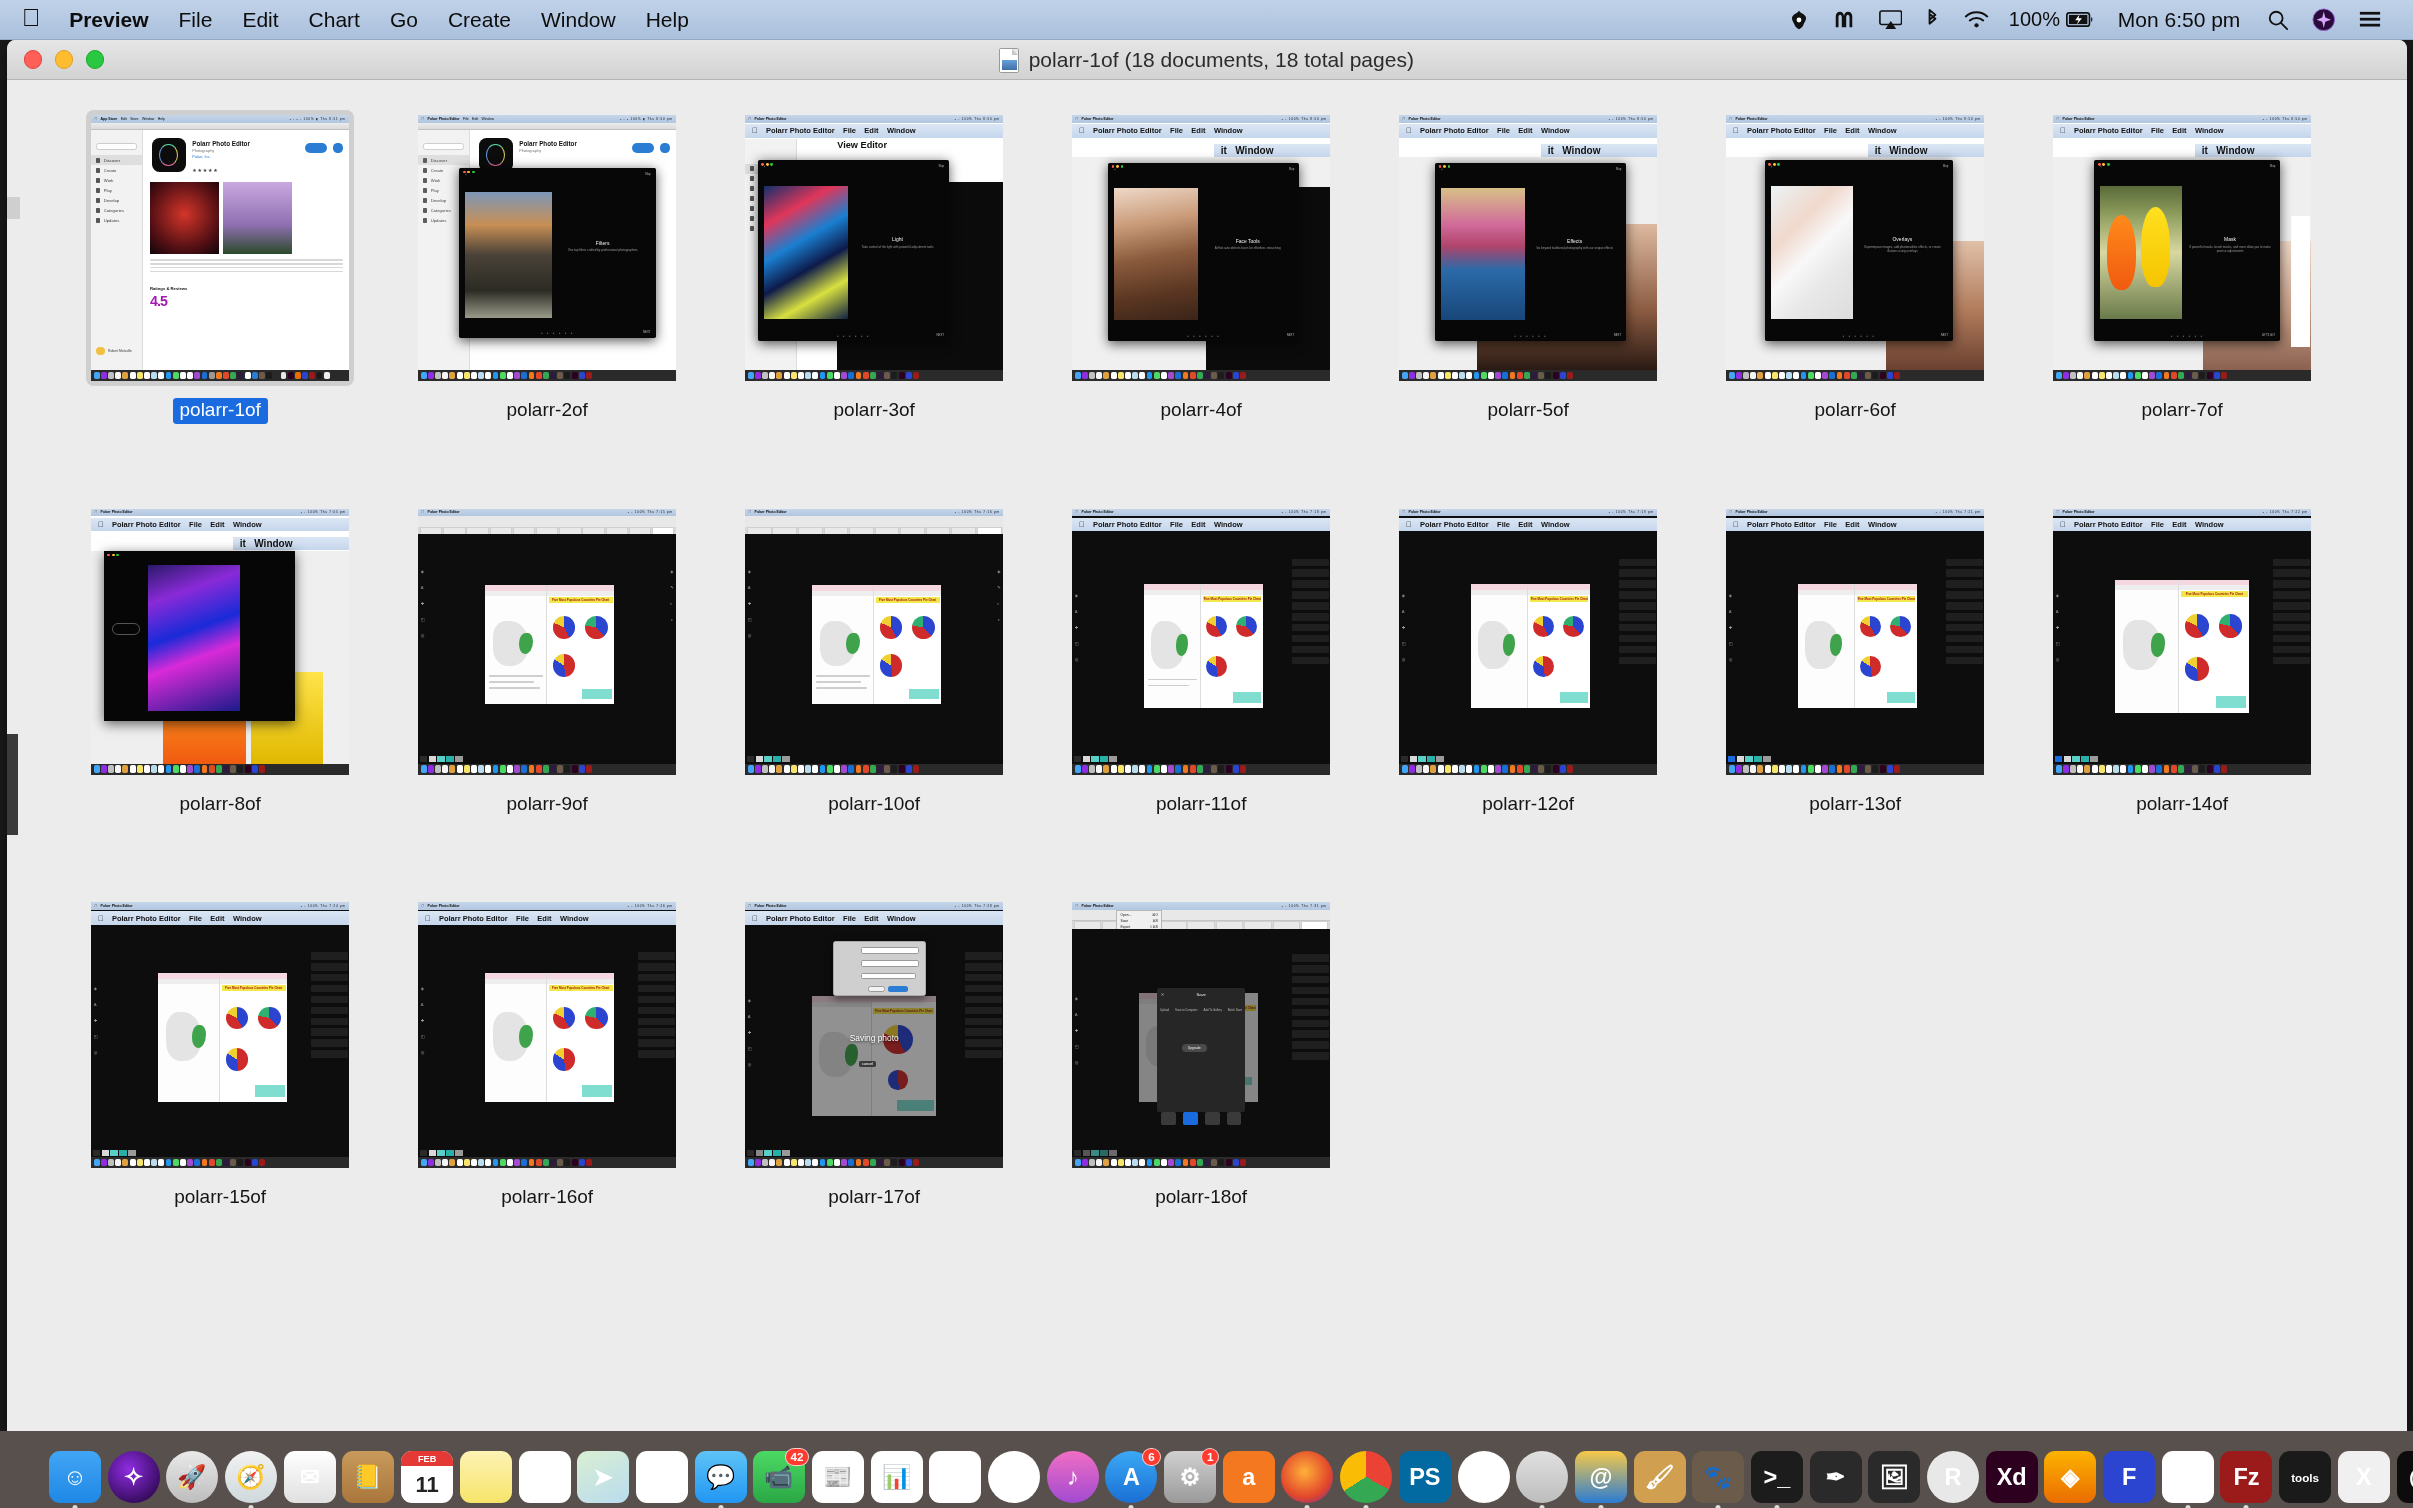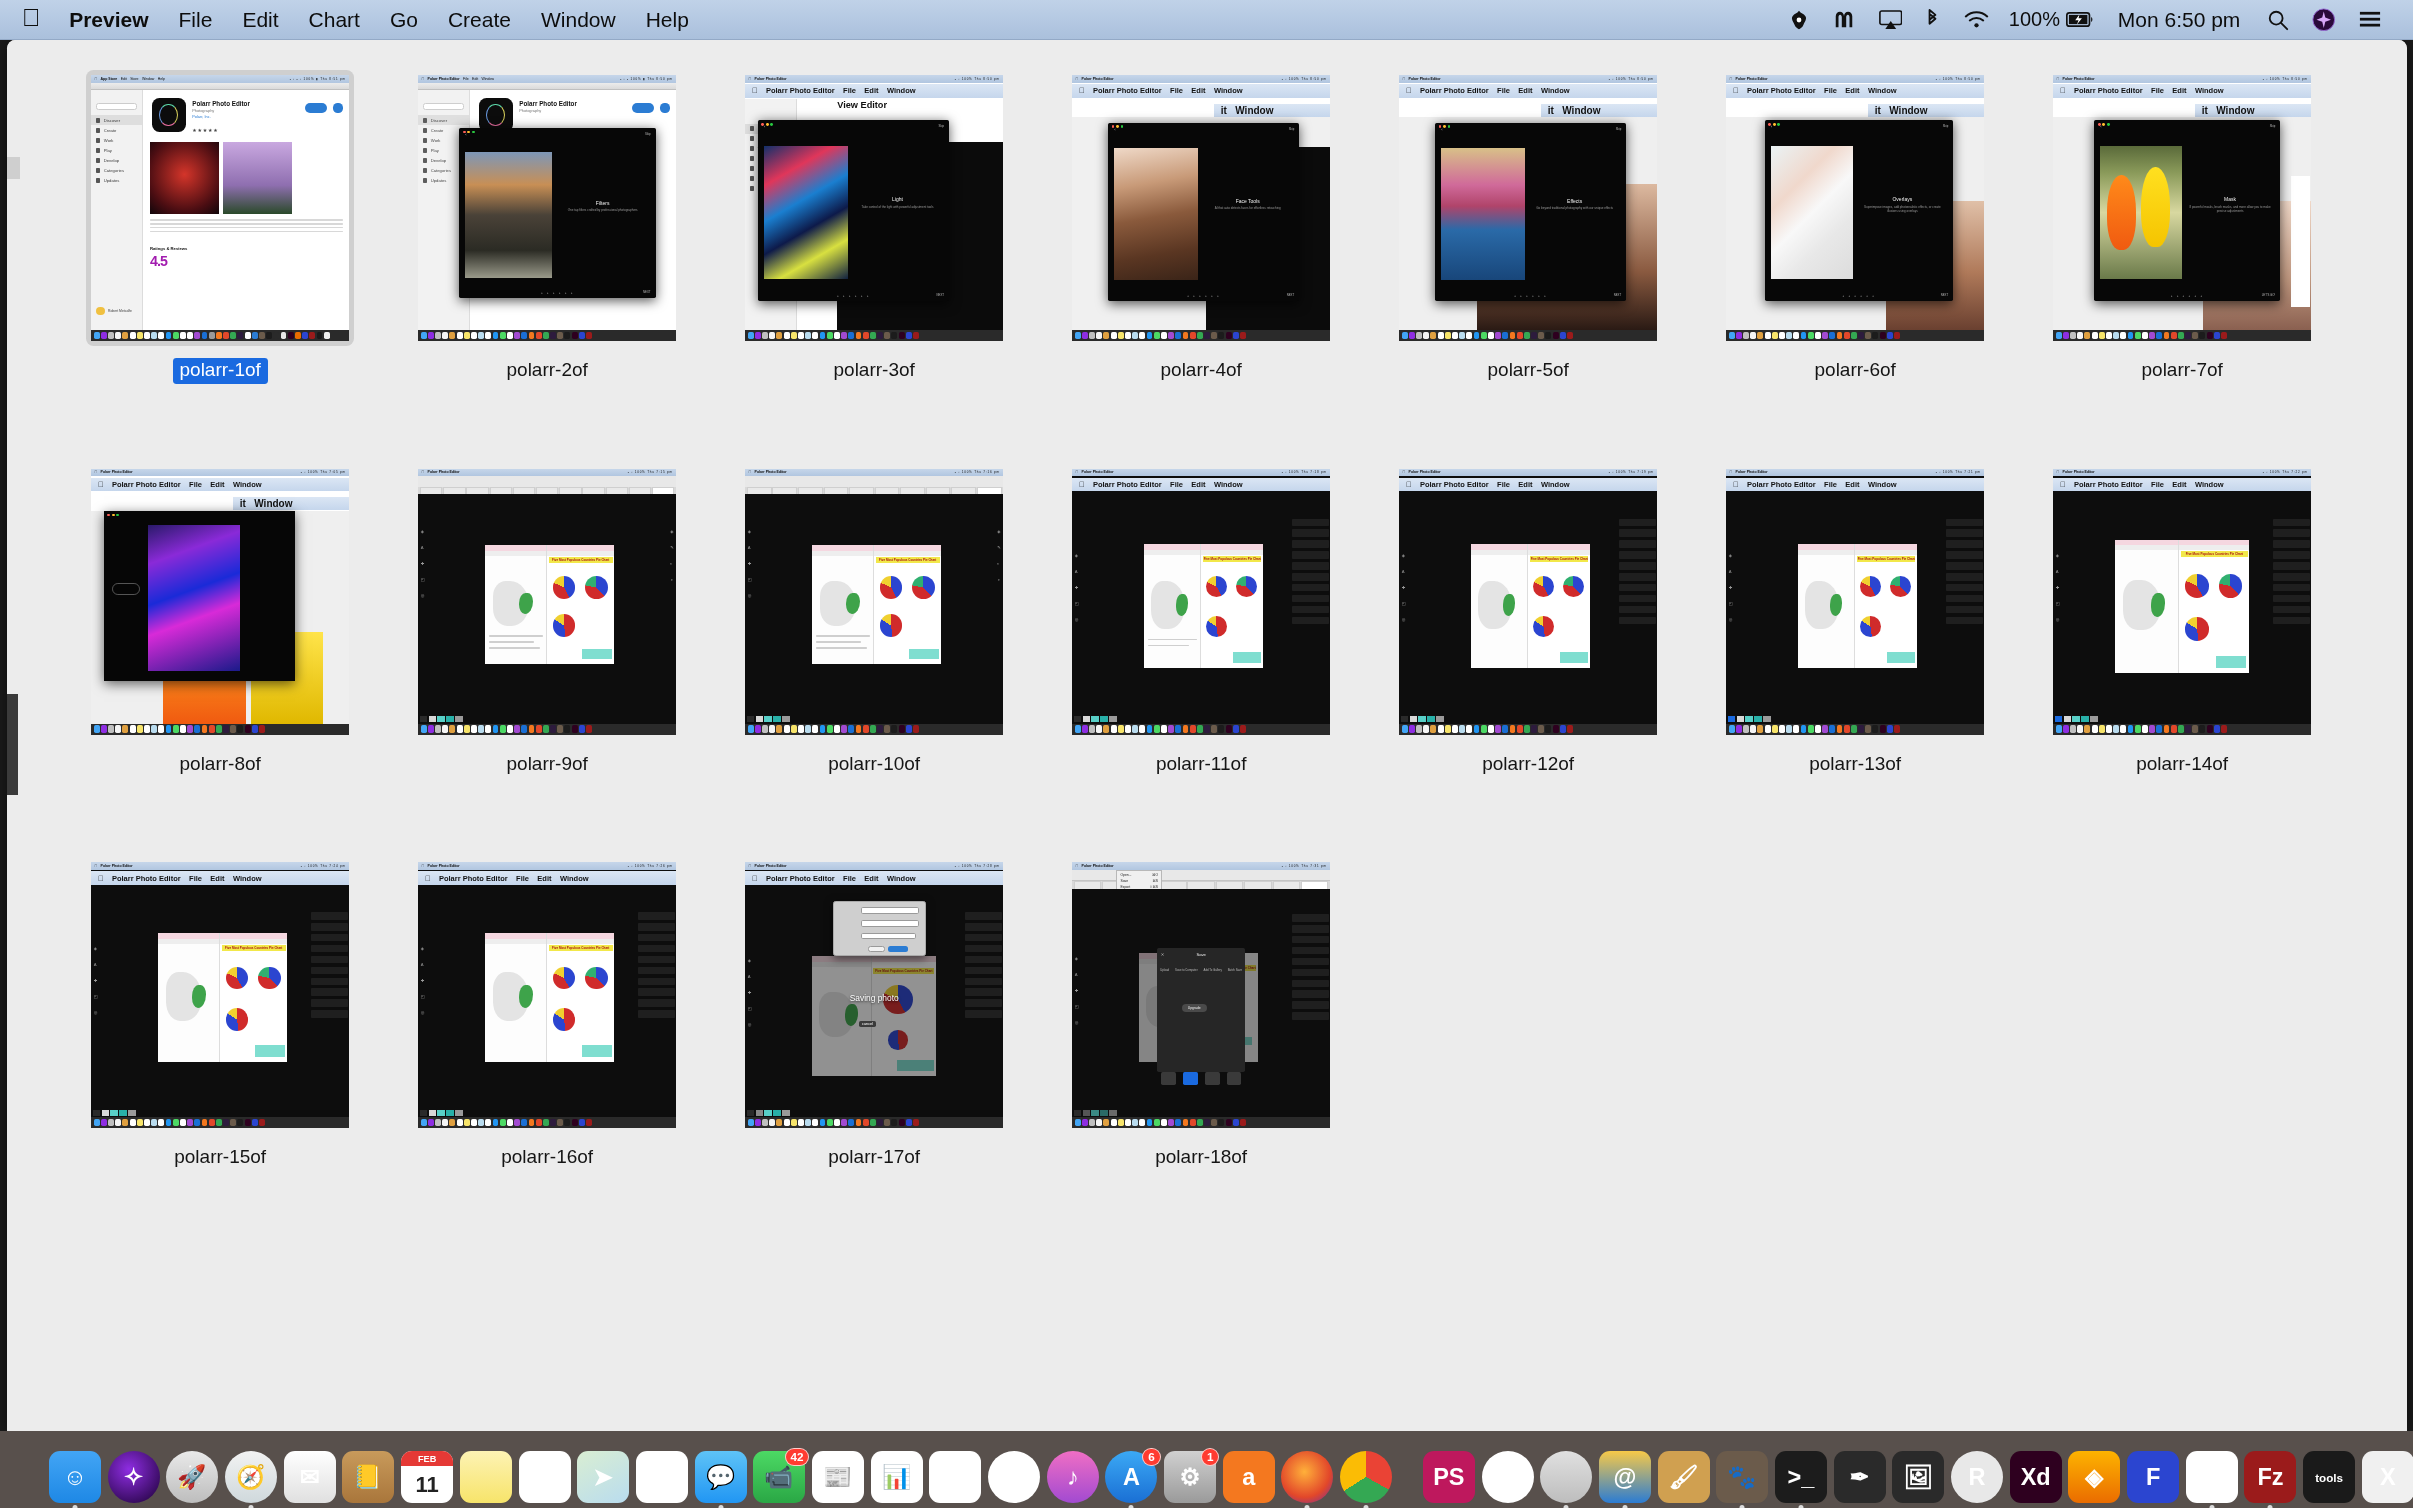--- a/index.html
+++ b/index.html
@@ -346,20 +346,31 @@
         <svg width="22" height="18.4" viewBox="0 0 24 20">
             <rect x="1" y="2" width="22" height="3" fill="#111"></rect>
             <rect x="1" y="8.5" width="22" height="3" fill="#111"></rect>
             <rect x="1" y="15" width="22" height="3" fill="#111"></rect>
           </svg>
       </div>
     </div>
   </div>
 
   <div class="window">
+    <div class="titlebar">
+      <div class="traffic">
+        <span class="tl r"></span>
+        <span class="tl y"></span>
+        <span class="tl g"></span>
+      </div>
+      <div class="title-center">
+        <span class="doc-icon"></span>
+        <span>polarr-1of (18 documents, 18 total pages)</span>
+      </div>
+    </div>
 
     <div class="window-body">
       <div class="edge-strip"></div>
       <div class="edge-strip2"></div>
 
       <div class="sheet">
 
         <div class="grid-row">
 
           <div class="cell">
@@ -2116,21 +2127,21 @@
       </div>
       <div class="dock-wrap">
         <div class="dock-icon circ" style="background: radial-gradient(circle at 45% 40%, rgb(255, 176, 58), rgb(226, 71, 42) 60%, rgb(106, 42, 168)); font-size: 23.5px;"></div>
         <span class="dock-dot"></span>
       </div>
       <div class="dock-wrap">
         <div class="dock-icon circ" style="background: conic-gradient(rgb(234, 67, 53) 0deg, rgb(234, 67, 53) 33%, rgb(52, 168, 83) 0deg, rgb(52, 168, 83) 66%, rgb(251, 188, 5) 0deg, rgb(251, 188, 5) 100%); font-size: 23.5px;"></div>
         <span class="dock-dot"></span>
       </div>
       <div class="dock-wrap">
-        <div class="dock-icon" style="background: #be185d; font-size: 23.5px; color: rgb(255, 255, 255); margin-left: 24px;">PS</div>
+        <div class="dock-icon" style="background: #0369a1; font-size: 23.5px; color: rgb(255, 255, 255);">PS</div>
       </div>
       <div class="dock-wrap">
         <div class="dock-icon circ" style="background: rgb(255, 255, 255); font-size: 23.5px; color: rgb(255, 255, 255);">O</div>
       </div>
       <div class="dock-wrap">
         <div class="dock-icon circ" style="background: linear-gradient(rgb(224, 224, 224), rgb(189, 189, 189)); font-size: 23.5px;"></div>
         <span class="dock-dot"></span>
       </div>
       <div class="dock-wrap">
         <div class="dock-icon" style="background: linear-gradient(rgb(247, 201, 72), rgb(43, 124, 211)); font-size: 23.5px;">@</div>

